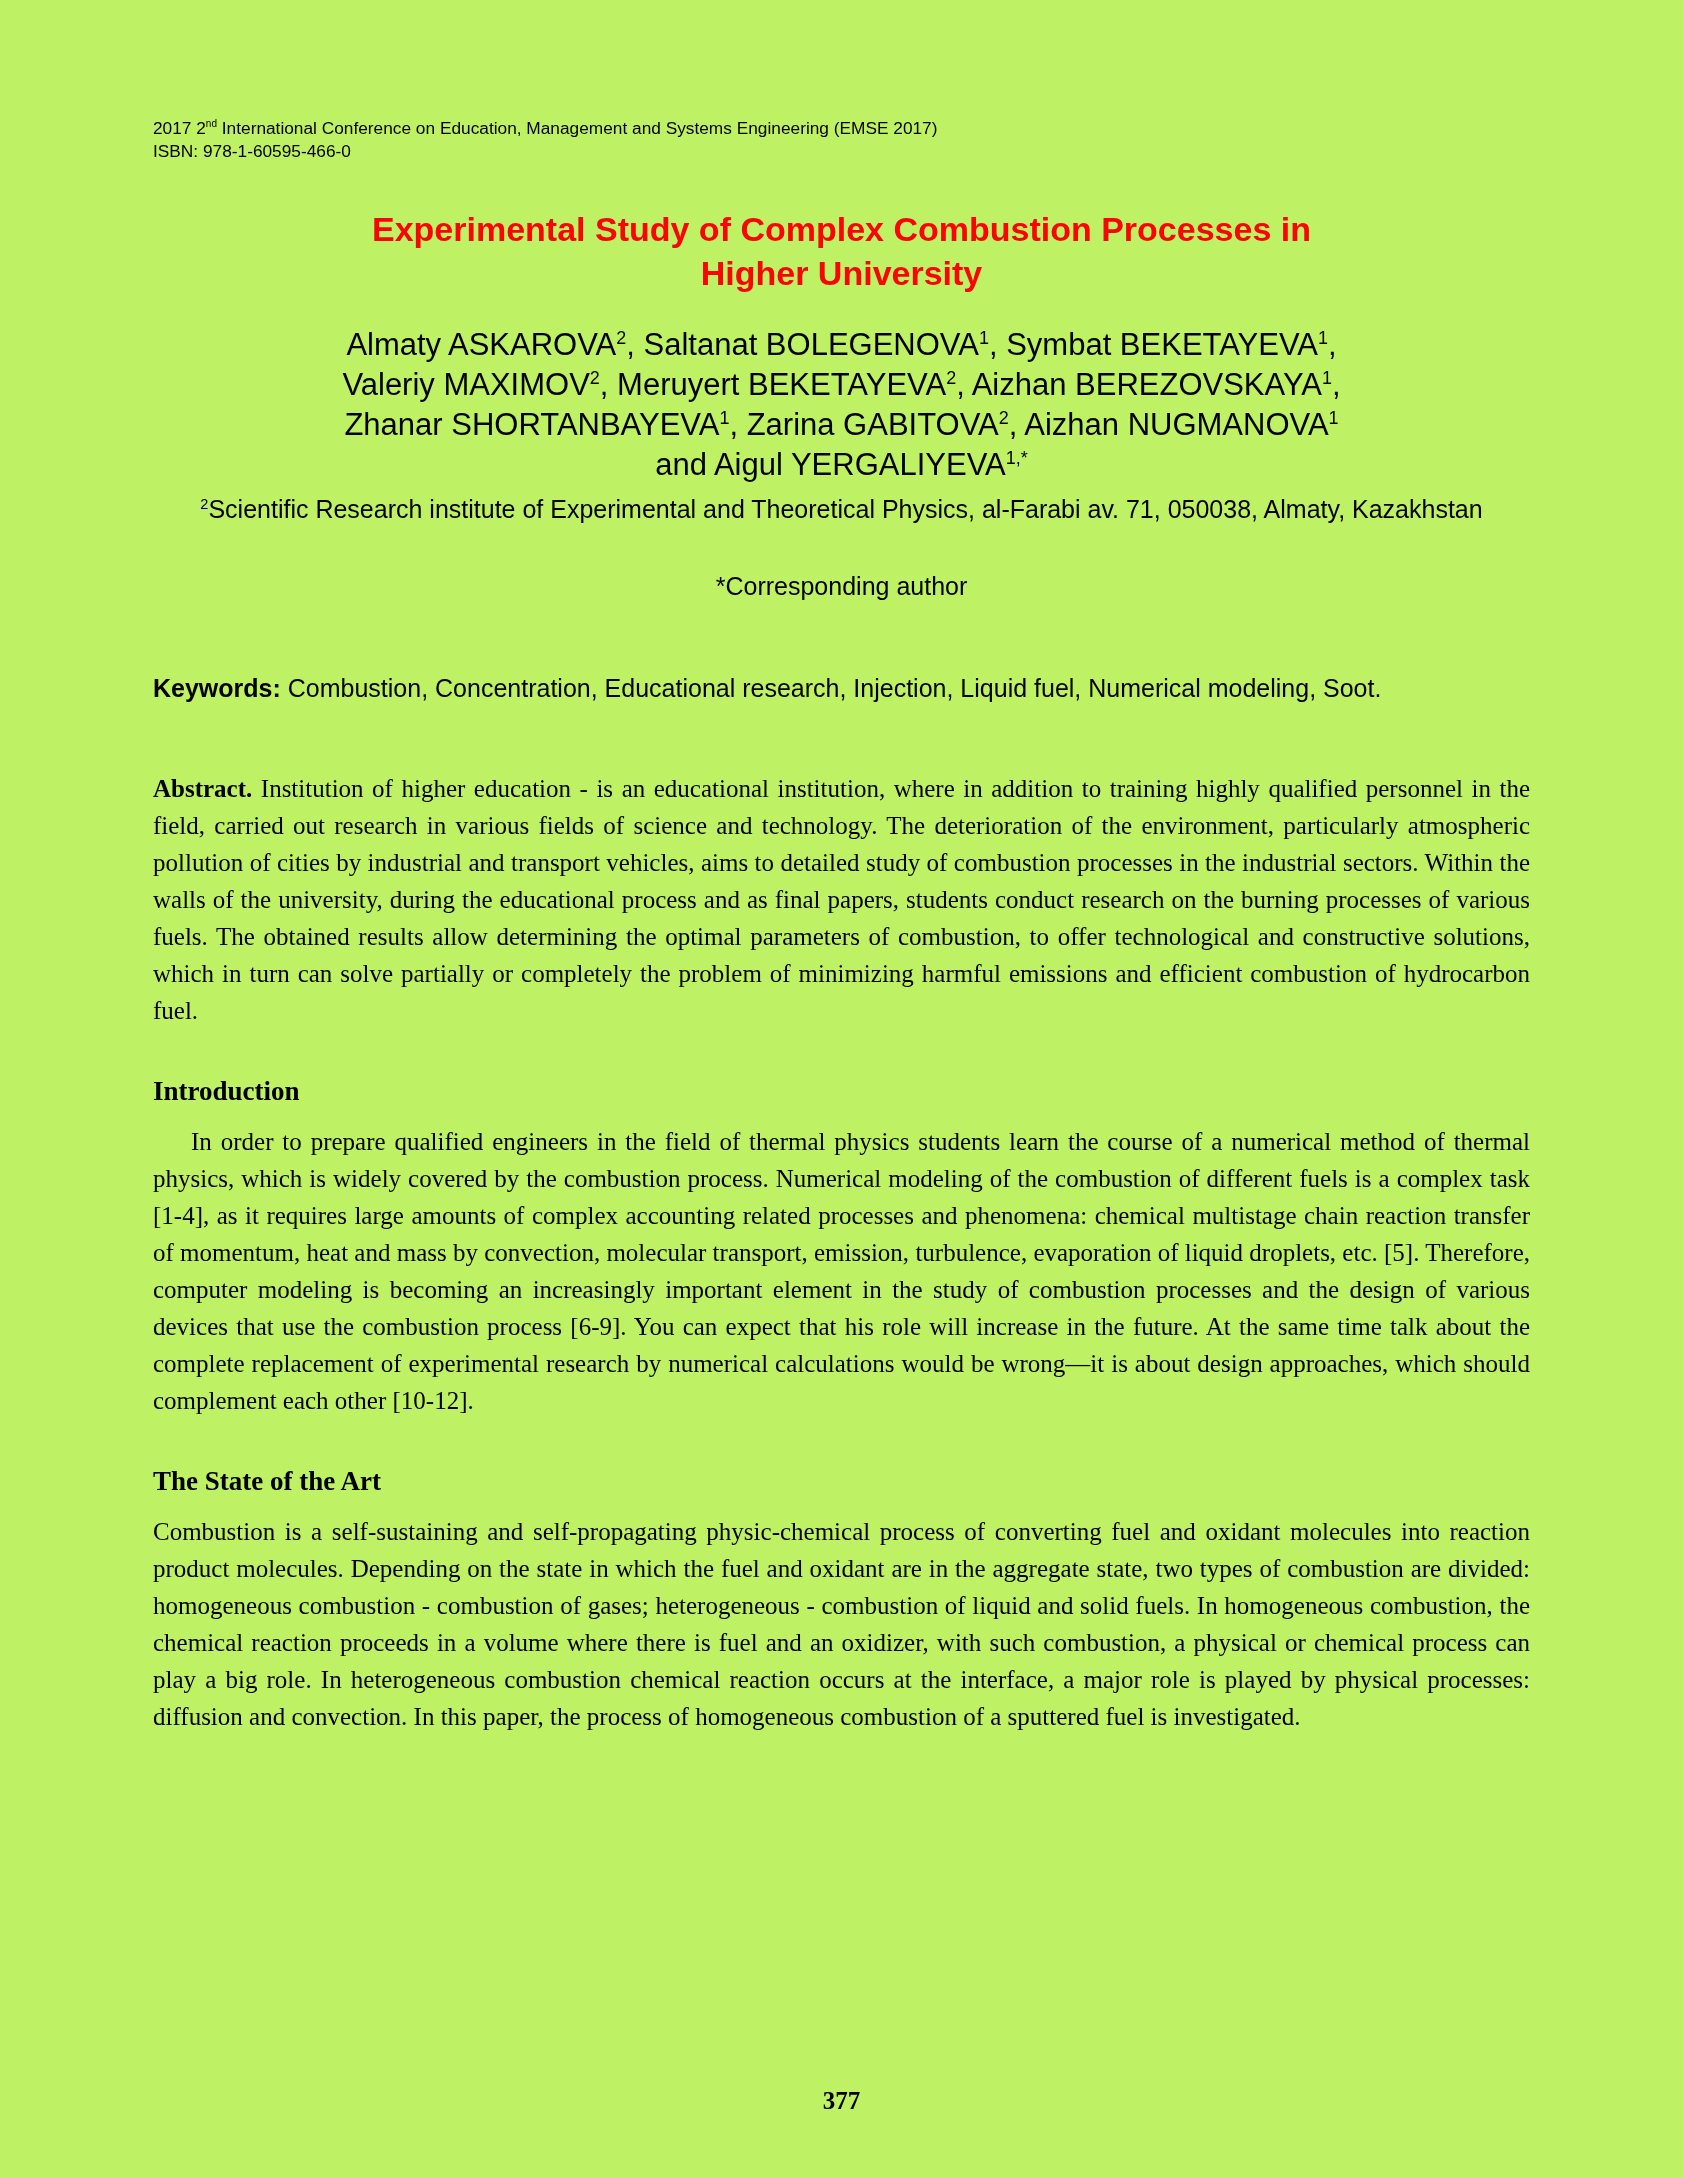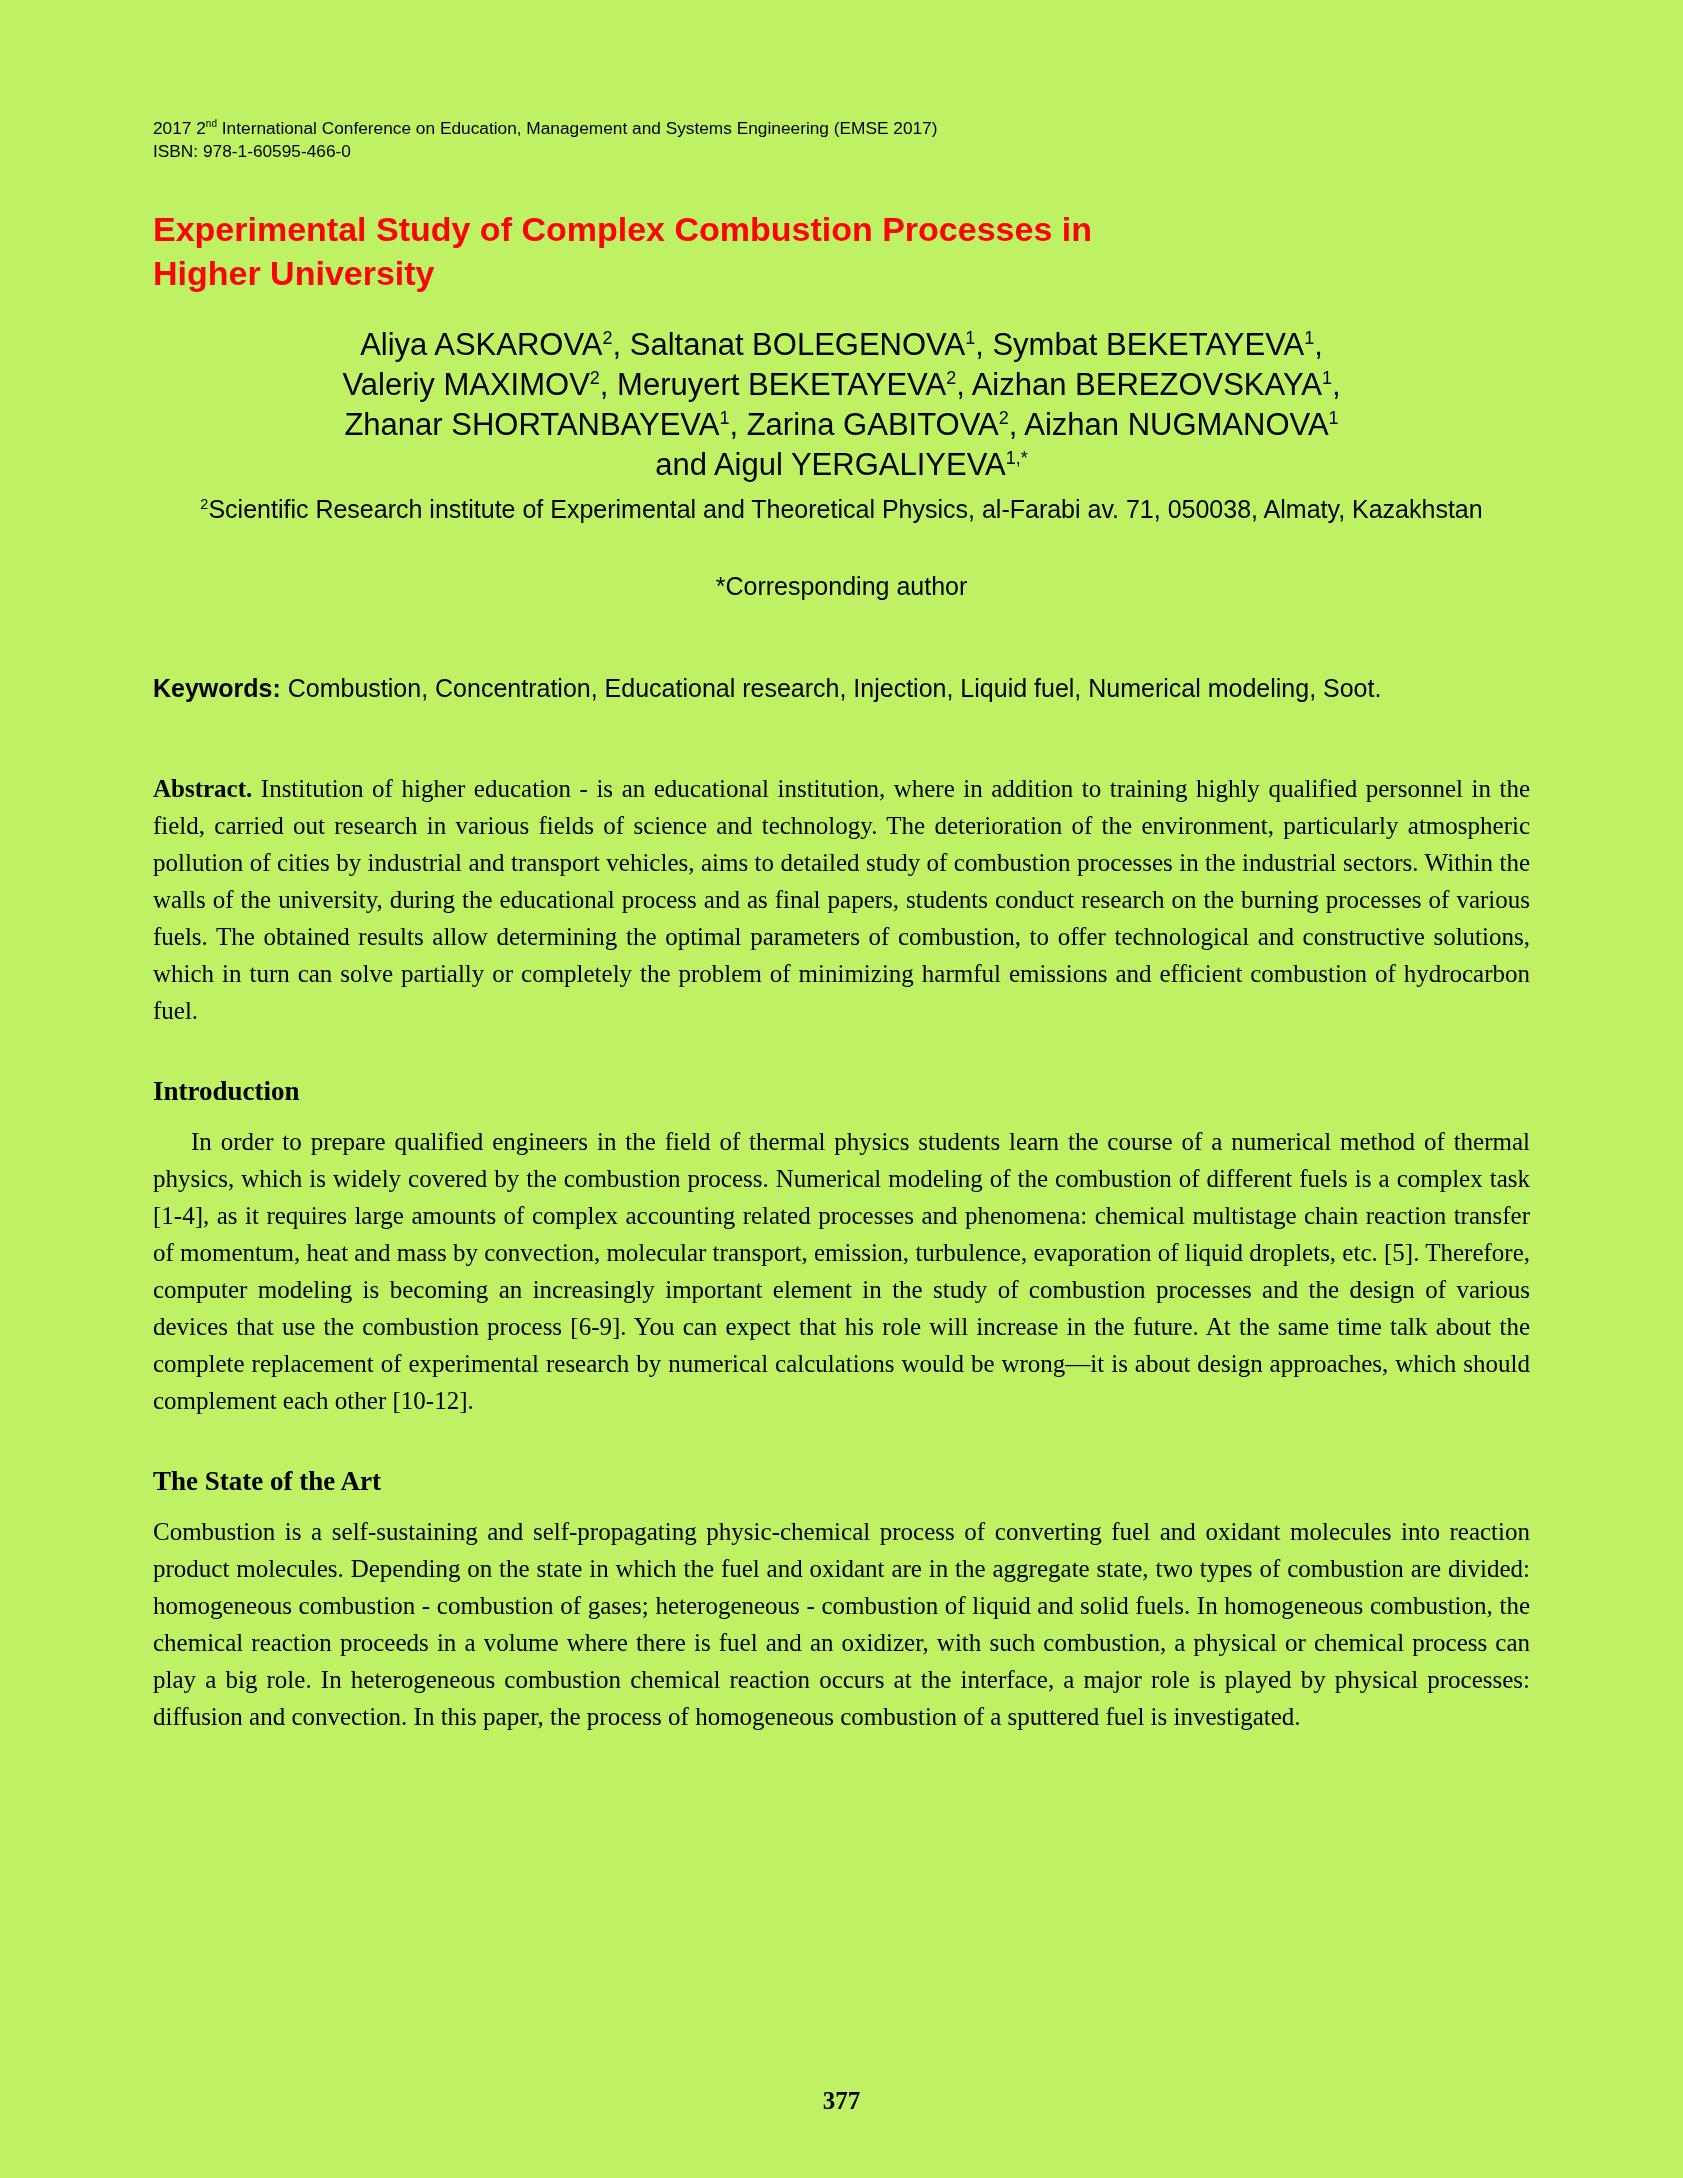--- a/index.html
+++ b/index.html
@@ -16,21 +16,21 @@
   
   .conf-header {
     font-family: "Liberation Sans", sans-serif;
     font-size: 17.3px;
     line-height: 23px;
     color: #000;
   }
   
   .title {
     margin: 44px 0 0 0;
-    text-align: left;
+    text-align: center;
     font-family: "Liberation Sans", sans-serif;
     font-weight: bold;
     font-size: 34px;
     line-height: 44px;
     color: #fa0505;
   }
   
   .authors {
     margin-top: 30px;
     text-align: center;
@@ -100,21 +100,21 @@
 <div class="page">
 
   <header class="conf-header">
     <div class="conf-line"><span>2017 2</span><sup>nd</sup><span> International Conference on Education, Management and Systems Engineering (EMSE 2017)</span></div>
     <div class="conf-line">ISBN: 978-1-60595-466-0</div>
   </header>
 
   <h1 class="title"><span>Experimental Study of Complex Combustion Processes in</span><br><span>Higher University</span></h1>
 
   <div class="authors">
-    <div class="author-line"><span>Aliya ASKAROVA</span><sup>2</sup><span>, Saltanat BOLEGENOVA</span><sup>1</sup><span>, Symbat BEKETAYEVA</span><sup>1</sup><span>,</span></div>
+    <div class="author-line"><span>Almaty ASKAROVA</span><sup>2</sup><span>, Saltanat BOLEGENOVA</span><sup>1</sup><span>, Symbat BEKETAYEVA</span><sup>1</sup><span>,</span></div>
     <div class="author-line"><span>Valeriy MAXIMOV</span><sup>2</sup><span>, Meruyert BEKETAYEVA</span><sup>2</sup><span>, Aizhan BEREZOVSKAYA</span><sup>1</sup><span>,</span></div>
     <div class="author-line"><span>Zhanar SHORTANBAYEVA</span><sup>1</sup><span>, Zarina GABITOVA</span><sup>2</sup><span>, Aizhan NUGMANOVA</span><sup>1</sup></div>
     <div class="author-line"><span>and Aigul YERGALIYEVA</span><sup>1,*</sup></div>
   </div>
 
 
   <div class="affil affil-2"><sup>2</sup><span>Scientific Research institute of Experimental and Theoretical Physics, al-Farabi av. 71, 050038, Almaty, Kazakhstan</span></div>
 
   <div class="corresponding">*Corresponding author</div>
 

